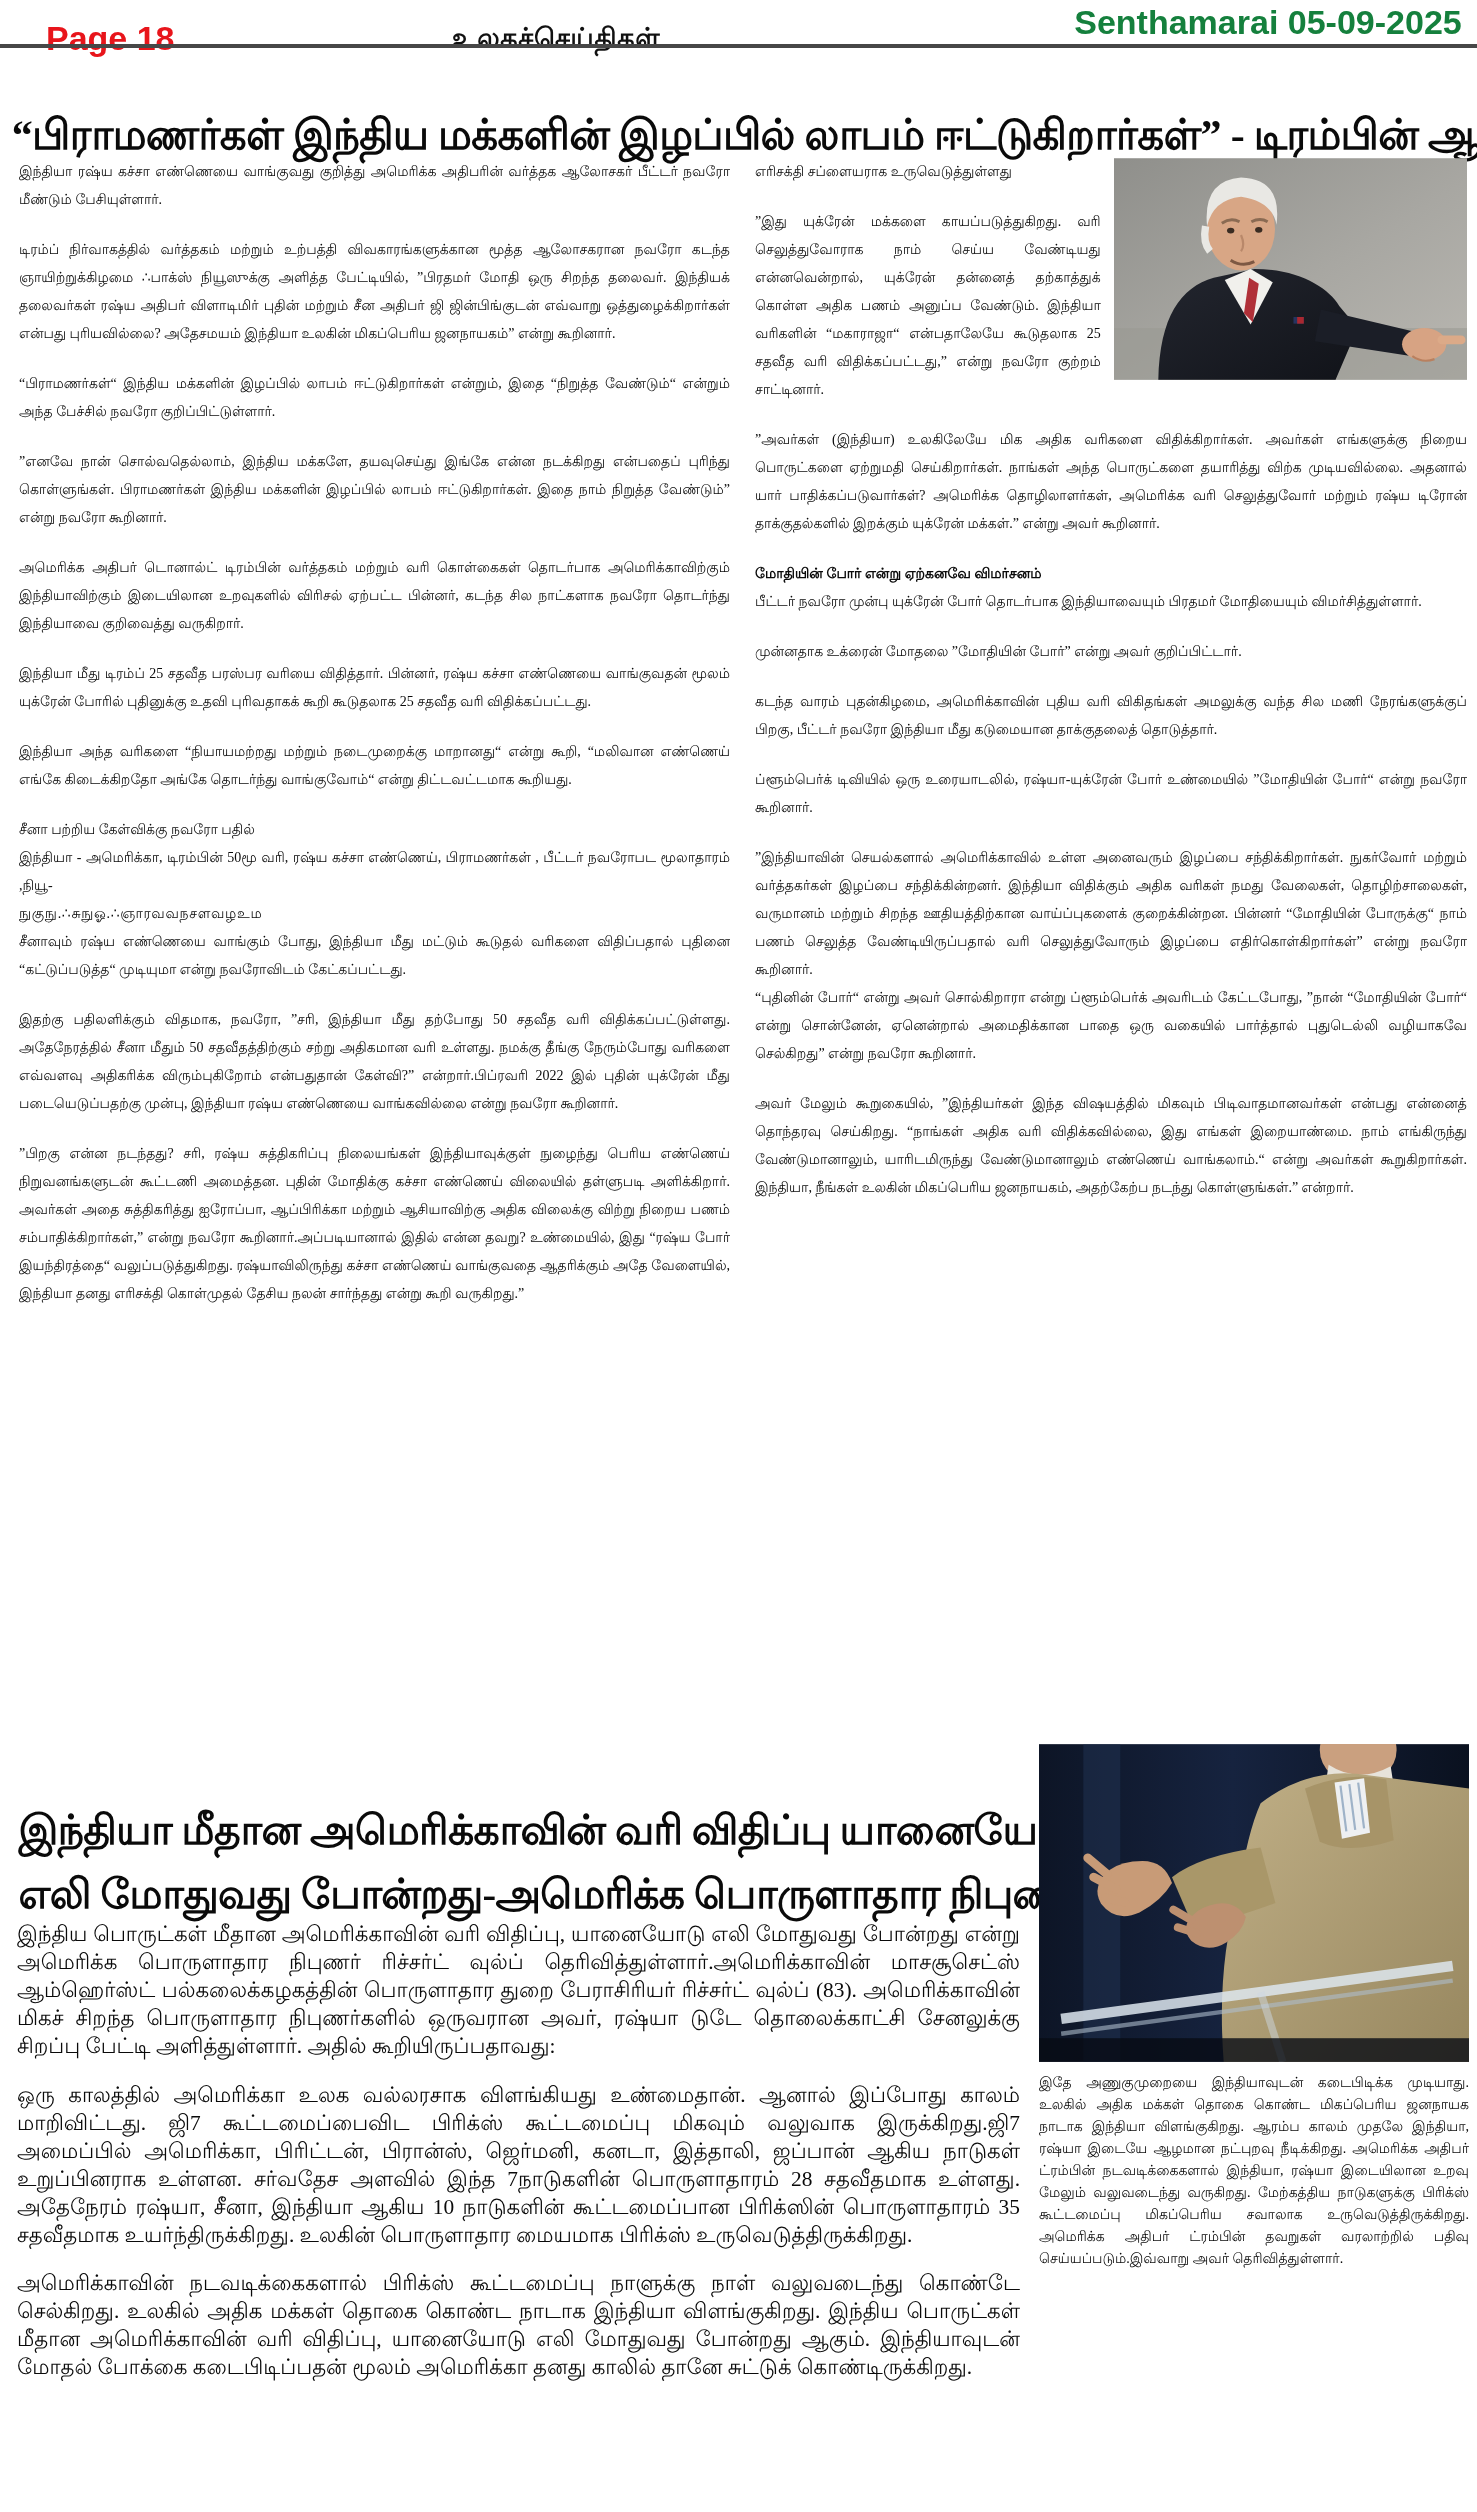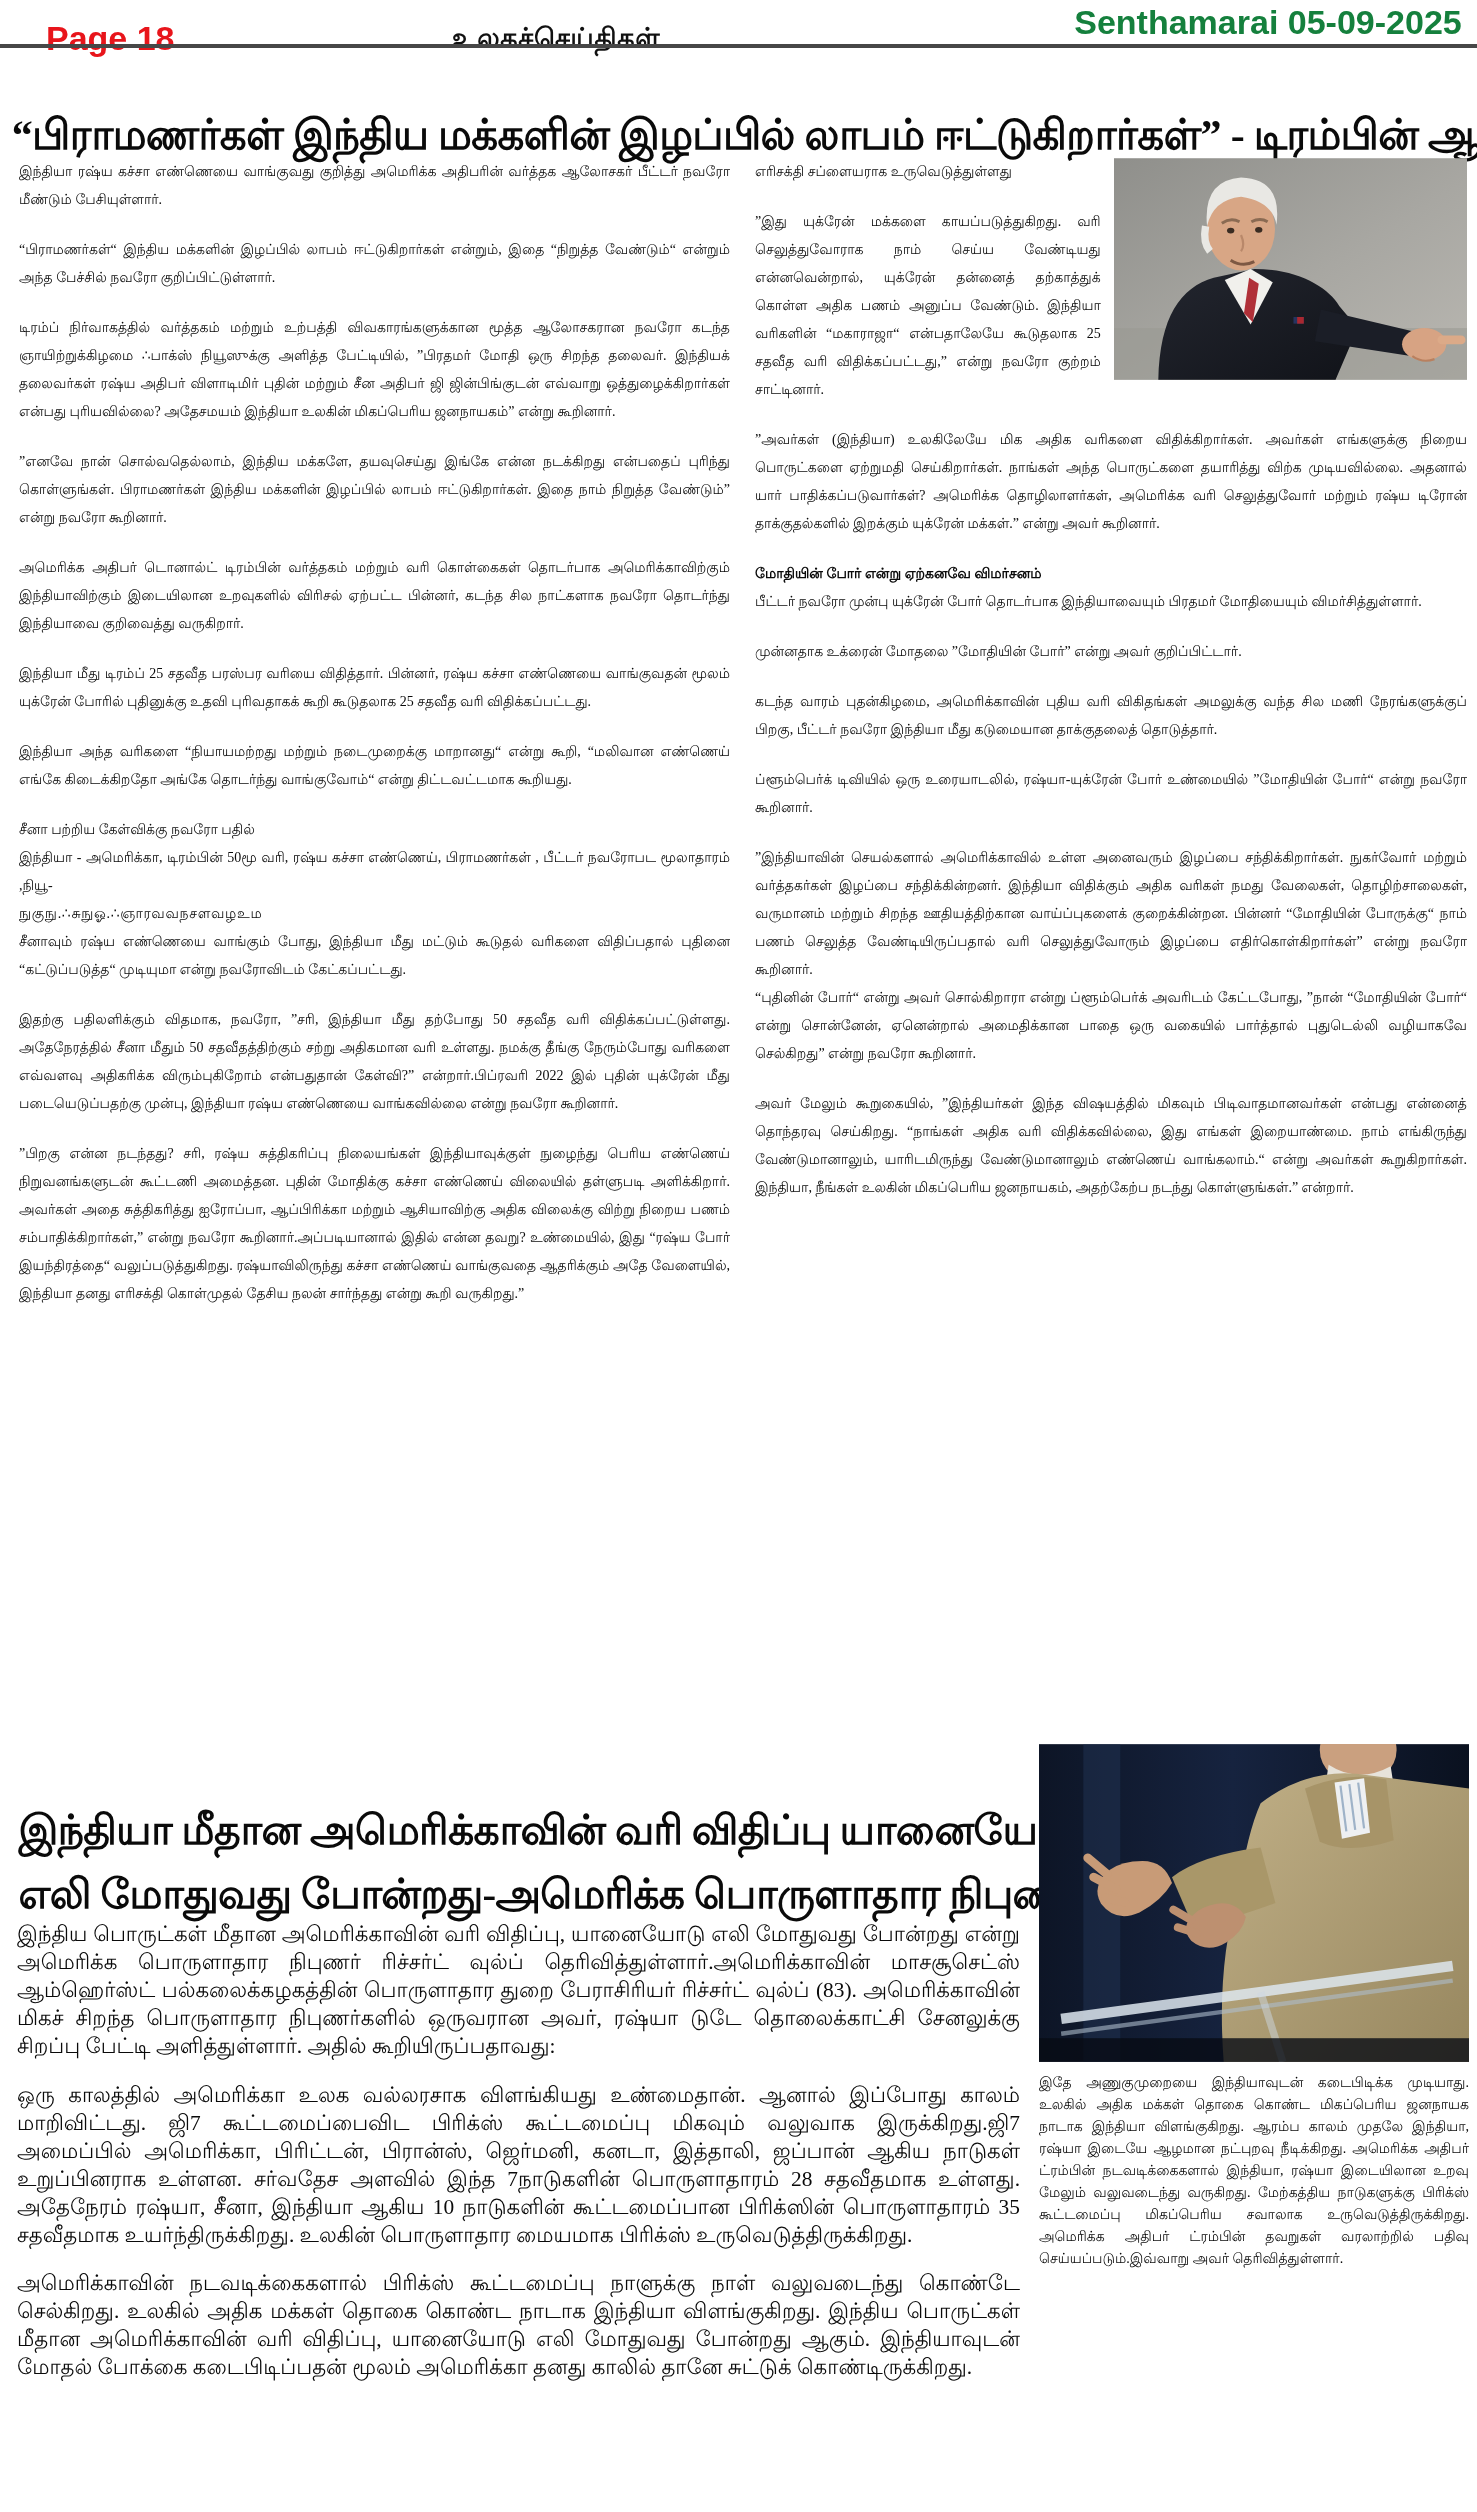--- a/index.html
+++ b/index.html
@@ -52,22 +52,22 @@
     <span class="pageno">Page 18</span>
     <span class="section">உலகச்செய்திகள்</span>
     <span class="mast">Senthamarai 05-09-2025</span>
   </div>
   <div class="hdr-rule"></div>
 
   <h1 class="headline1">“பிராமணர்கள் இந்திய மக்களின் இழப்பில் லாபம் ஈட்டுகிறார்கள்” - டிரம்பின் ஆலோசகர்</h1>
 
   <section class="col col-left">
     <p>இந்தியா ரஷ்ய கச்சா எண்ணெயை வாங்குவது குறித்து அமெரிக்க அதிபரின் வர்த்தக ஆலோசகர் பீட்டர் நவரோ மீண்டும் பேசியுள்ளார்.</p>
+    <p>டிரம்ப் நிர்வாகத்தில் வர்த்தகம் மற்றும் உற்பத்தி விவகாரங்களுக்கான மூத்த ஆலோசகரான நவரோ கடந்த ஞாயிற்றுக்கிழமை ∴பாக்ஸ் நியூஸுக்கு அளித்த பேட்டியில், ”பிரதமர் மோதி ஒரு சிறந்த தலைவர். இந்தியக் தலைவர்கள் ரஷ்ய அதிபர் விளாடிமிர் புதின் மற்றும் சீன அதிபர் ஜி ஜின்பிங்குடன் எவ்வாறு ஒத்துழைக்கிறார்கள் என்பது புரியவில்லை? அதேசமயம் இந்தியா உலகின் மிகப்பெரிய ஜனநாயகம்” என்று கூறினார்.</p>
     <p>“பிராமணர்கள்“ இந்திய மக்களின் இழப்பில் லாபம் ஈட்டுகிறார்கள் என்றும், இதை “நிறுத்த வேண்டும்“ என்றும் அந்த பேச்சில் நவரோ குறிப்பிட்டுள்ளார்.</p>
-    <p>டிரம்ப் நிர்வாகத்தில் வர்த்தகம் மற்றும் உற்பத்தி விவகாரங்களுக்கான மூத்த ஆலோசகரான நவரோ கடந்த ஞாயிற்றுக்கிழமை ∴பாக்ஸ் நியூஸுக்கு அளித்த பேட்டியில், ”பிரதமர் மோதி ஒரு சிறந்த தலைவர். இந்தியக் தலைவர்கள் ரஷ்ய அதிபர் விளாடிமிர் புதின் மற்றும் சீன அதிபர் ஜி ஜின்பிங்குடன் எவ்வாறு ஒத்துழைக்கிறார்கள் என்பது புரியவில்லை? அதேசமயம் இந்தியா உலகின் மிகப்பெரிய ஜனநாயகம்” என்று கூறினார்.</p>
     <p>”எனவே நான் சொல்வதெல்லாம், இந்திய மக்களே, தயவுசெய்து இங்கே என்ன நடக்கிறது என்பதைப் புரிந்து கொள்ளுங்கள். பிராமணர்கள் இந்திய மக்களின் இழப்பில் லாபம் ஈட்டுகிறார்கள். இதை நாம் நிறுத்த வேண்டும்” என்று நவரோ கூறினார்.</p>
     <p>அமெரிக்க அதிபர் டொனால்ட் டிரம்பின் வர்த்தகம் மற்றும் வரி கொள்கைகள் தொடர்பாக அமெரிக்காவிற்கும் இந்தியாவிற்கும் இடையிலான உறவுகளில் விரிசல் ஏற்பட்ட பின்னர், கடந்த சில நாட்களாக நவரோ தொடர்ந்து இந்தியாவை குறிவைத்து வருகிறார்.</p>
     <p>இந்தியா மீது டிரம்ப் 25 சதவீத பரஸ்பர வரியை விதித்தார். பின்னர், ரஷ்ய கச்சா எண்ணெயை வாங்குவதன் மூலம் யுக்ரேன் போரில் புதினுக்கு உதவி புரிவதாகக் கூறி கூடுதலாக 25 சதவீத வரி விதிக்கப்பட்டது.</p>
     <p>இந்தியா அந்த வரிகளை “நியாயமற்றது மற்றும் நடைமுறைக்கு மாறானது“ என்று கூறி, “மலிவான எண்ணெய் எங்கே கிடைக்கிறதோ அங்கே தொடர்ந்து வாங்குவோம்“ என்று திட்டவட்டமாக கூறியது.</p>
     <p class="tight">சீனா பற்றிய கேள்விக்கு நவரோ பதில்</p>
     <p class="tight">இந்தியா - அமெரிக்கா, டிரம்பின் 50மூ வரி, ரஷ்ய கச்சா எண்ணெய், பிராமணர்கள் , பீட்டர் நவரோபட மூலாதாரம் ,நியூ-</p>
     <p class="tight mono-line">நுகுநு.∴சுநுஓ.∴ஞாரவவநசளவழஉம</p>
     <p>சீனாவும் ரஷ்ய எண்ணெயை வாங்கும் போது, இந்தியா மீது மட்டும் கூடுதல் வரிகளை விதிப்பதால் புதினை “கட்டுப்படுத்த“ முடியுமா என்று நவரோவிடம் கேட்கப்பட்டது.</p>
     <p>இதற்கு பதிலளிக்கும் விதமாக, நவரோ, ”சரி, இந்தியா மீது தற்போது 50 சதவீத வரி விதிக்கப்பட்டுள்ளது. அதேநேரத்தில் சீனா மீதும் 50 சதவீதத்திற்கும் சற்று அதிகமான வரி உள்ளது. நமக்கு தீங்கு நேரும்போது வரிகளை எவ்வளவு அதிகரிக்க விரும்புகிறோம் என்பதுதான் கேள்வி?” என்றார்.பிப்ரவரி 2022 இல் புதின் யுக்ரேன் மீது படையெடுப்பதற்கு முன்பு, இந்தியா ரஷ்ய எண்ணெயை வாங்கவில்லை என்று நவரோ கூறினார்.</p>
     <p>”பிறகு என்ன நடந்தது? சரி, ரஷ்ய சுத்திகரிப்பு நிலையங்கள் இந்தியாவுக்குள் நுழைந்து பெரிய எண்ணெய் நிறுவனங்களுடன் கூட்டணி அமைத்தன. புதின் மோதிக்கு கச்சா எண்ணெய் விலையில் தள்ளுபடி அளிக்கிறார். அவர்கள் அதை சுத்திகரித்து ஐரோப்பா, ஆப்பிரிக்கா மற்றும் ஆசியாவிற்கு அதிக விலைக்கு விற்று நிறைய பணம் சம்பாதிக்கிறார்கள்,” என்று நவரோ கூறினார்.அப்படியானால் இதில் என்ன தவறு? உண்மையில், இது “ரஷ்ய போர் இயந்திரத்தை“ வலுப்படுத்துகிறது. ரஷ்யாவிலிருந்து கச்சா எண்ணெய் வாங்குவதை ஆதரிக்கும் அதே வேளையில், இந்தியா தனது எரிசக்தி கொள்முதல் தேசிய நலன் சார்ந்தது என்று கூறி வருகிறது.”</p>

